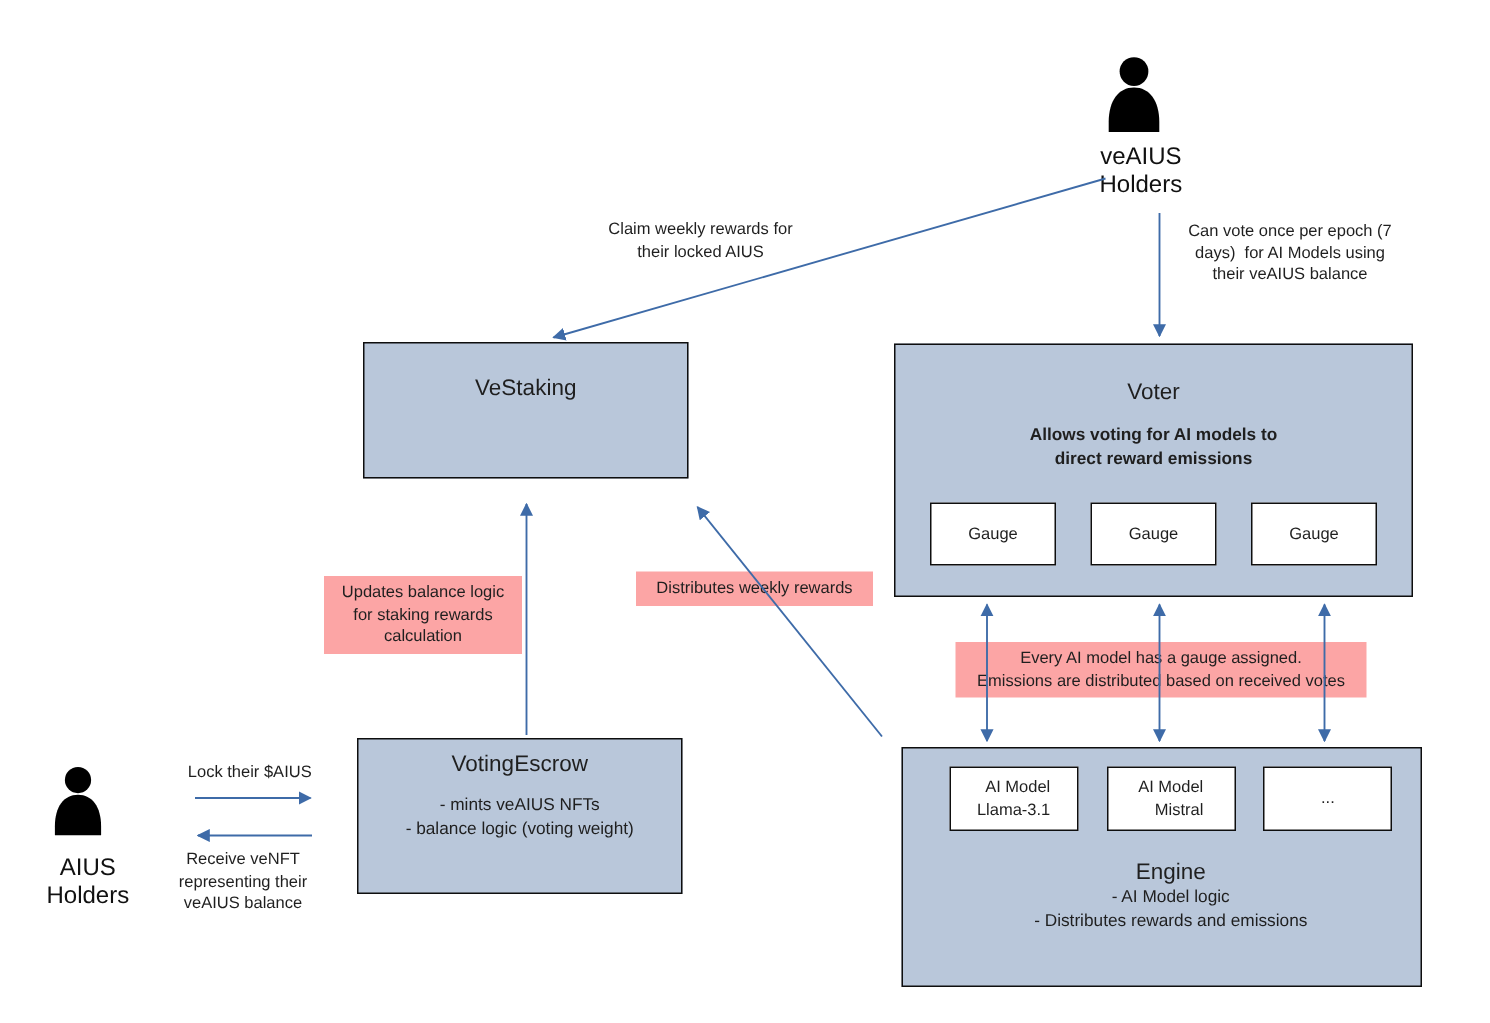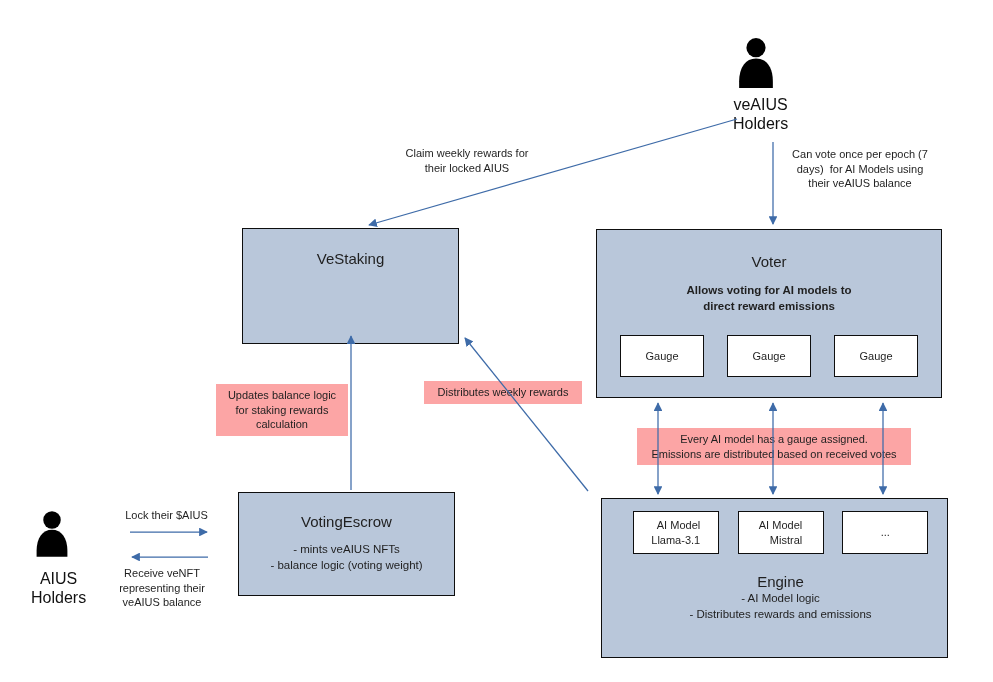--- a/index.html
+++ b/index.html
@@ -15,29 +15,29 @@
   }
   .node-title{font-size:15px;line-height:1.2;white-space:pre-wrap;text-align:center;}
   .node-desc{font-size:11.5px;line-height:1.35;white-space:pre-wrap;text-align:center;}
   .inner-row{width:100%;display:flex;justify-content:space-evenly;}
   .inner-box{
     background:#ffffff;border:1.3px solid #0e0e0e;box-sizing:border-box;
     width:84px;height:42px;display:flex;align-items:center;justify-content:center;
     font-size:11px;line-height:1.3;text-align:right;white-space:pre-wrap;
   }
   
-  #vestaking{left:242px;top:228px;width:217px;height:116px;}
+  #vestaking{left:242px;top:228px;width:217px;height:91px;}
   #vestaking .node-title{margin-top:21px;}
   #vestaking .node-desc{margin-top:13px;}
   #voter{left:596px;top:229px;width:346px;height:169px;}
   #voter .node-title{margin-top:23px;}
   #voter .node-desc{margin-top:12px;font-weight:bold;}
   #voter .inner-row{margin-top:21px;}
   #votingescrow{left:238px;top:492px;width:217px;height:104px;}
-  #votingescrow .node-title{margin-top:20px;}
+  #votingescrow .node-title{margin-top:8px;}
   #votingescrow .node-desc{margin-top:11px;}
   #engine{left:601px;top:498px;width:347px;height:160px;padding-left:12px;}
   #engine .inner-row{margin-top:12px;}
   #engine .node-title{margin-top:19px;}
   #engine .node-desc{}
   #engine .inner-box{width:86px;height:43px;}
   
   .actor{position:absolute;display:flex;flex-direction:column;align-items:flex-start;z-index:1;}
   .actor svg{display:block;}
   .actor-name{font-size:16px;line-height:1.18;text-align:center;white-space:pre-wrap;color:#111;}

